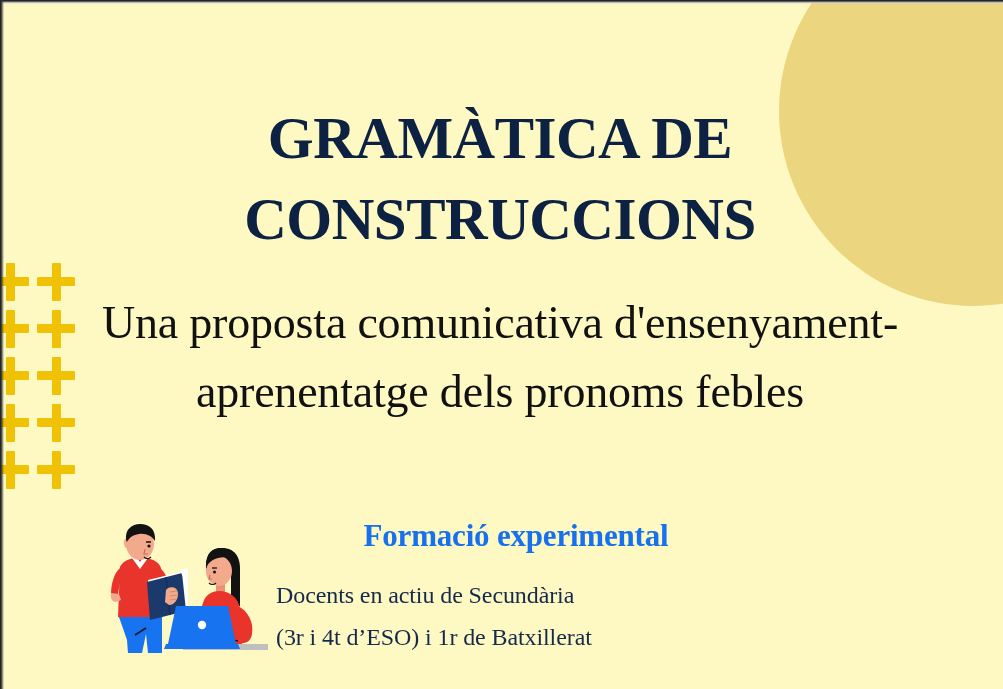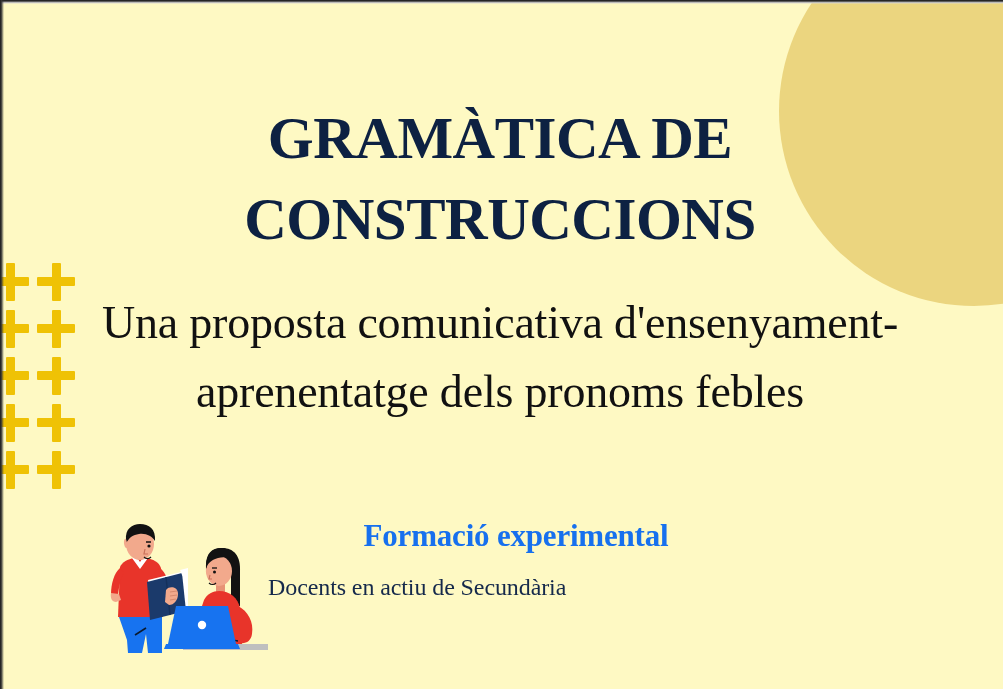--- a/index.html
+++ b/index.html
@@ -136,21 +136,21 @@
     position: absolute;
     left: 268px;
     top: 570px;
     width: 560px;
     font-size: 24px;
     line-height: 1.42;
     font-weight: 400;
     color: #15294B;
     letter-spacing: -0.1px;
   }
-  #audience-block p { margin: 0; }
+  #audience-block p { margin: 8px; }
 
   
   #illustration {
     position: absolute;
     left: 88px;
     top: 522px;
     width: 180px;
     height: 148px;
     z-index: 12;
   }
@@ -177,20 +177,21 @@
 
   <div id="content">
     <h1 id="main-title">GRAMÀTICA DE CONSTRUCCIONS</h1>
 
     <p id="subtitle">Una proposta comunicativa d'ensenyament-aprenentatge dels pronoms febles</p>
 
     <h2 id="section-heading">Formació experimental</h2>
 
     <div id="audience-block">
       <p>Docents en actiu de Secundària</p>
+      <p>(3r i 4t d’ESO) i 1r de Batxillerat</p>
     </div>
   </div>
 
   <div id="illustration">
     <svg viewBox="0 0 180 148" width="180" height="148" xmlns="http://www.w3.org/2000/svg">
 
       <path d="M31 95 L74 95 L74 131 L60 131 L58 112 L54 131 L40 131 L39 118 Z" fill="#1773F0"></path>
       <path d="M47 113 L58 106" stroke="#0A1A2E" stroke-width="1.6" fill="none"></path>
 
       <rect x="45" y="32" width="13" height="12" fill="#E79375"></rect>

